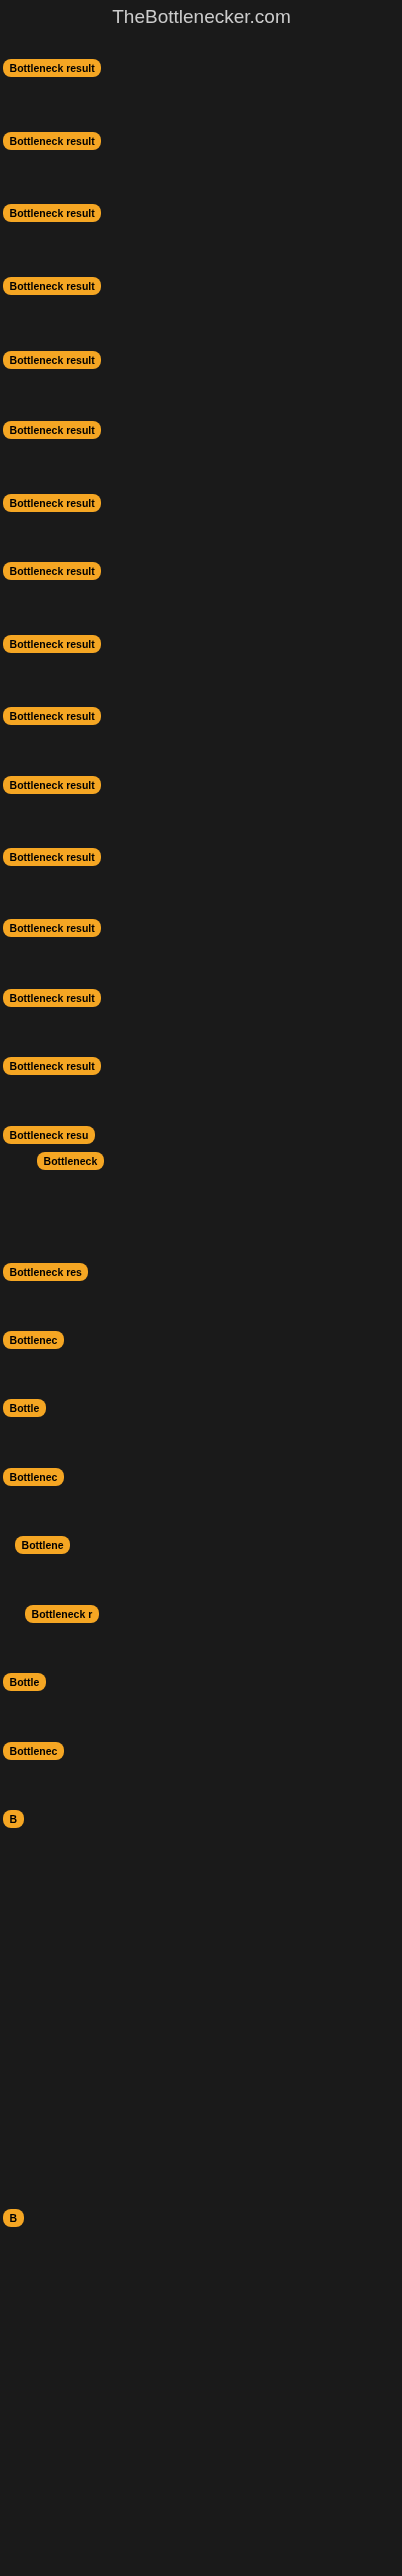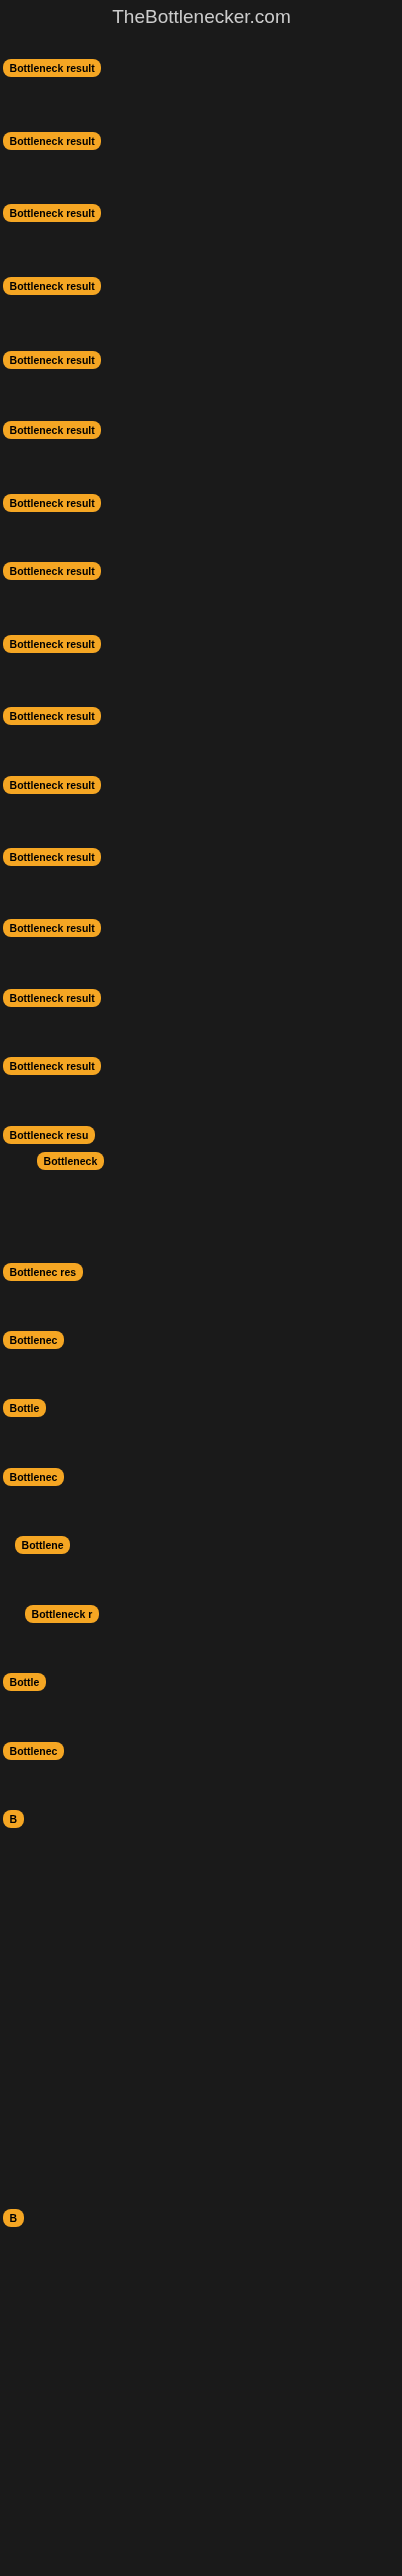--- a/index.html
+++ b/index.html
@@ -51,21 +51,21 @@
     <div style="position: absolute; top: 527px; left: 3.2px;"><span class="bottleneck-badge" style="max-width: 113px;">Bottleneck result</span></div>
     <div style="position: absolute; top: 600px; left: 3.2px;"><span class="bottleneck-badge" style="max-width: 113px;">Bottleneck result</span></div>
     <div style="position: absolute; top: 672px; left: 3.2px;"><span class="bottleneck-badge" style="max-width: 113px;">Bottleneck result</span></div>
     <div style="position: absolute; top: 741px; left: 3.2px;"><span class="bottleneck-badge" style="max-width: 113px;">Bottleneck result</span></div>
     <div style="position: absolute; top: 813px; left: 3.2px;"><span class="bottleneck-badge" style="max-width: 113px;">Bottleneck result</span></div>
     <div style="position: absolute; top: 884px; left: 3.2px;"><span class="bottleneck-badge" style="max-width: 113px;">Bottleneck result</span></div>
     <div style="position: absolute; top: 954px; left: 3.2px;"><span class="bottleneck-badge" style="max-width: 113px;">Bottleneck result</span></div>
     <div style="position: absolute; top: 1022px; left: 3.2px;"><span class="bottleneck-badge" style="max-width: 109px;">Bottleneck result</span></div>
     <div style="position: absolute; top: 1091px; left: 3.2px;"><span class="bottleneck-badge" style="max-width: 101px;">Bottleneck resu</span></div>
     <div style="position: absolute; top: 1117px; left: 3.2px; margin-left: 34px;"><span class="bottleneck-badge" style="max-width: 81px;">Bottleneck</span></div>
-    <div style="position: absolute; top: 1228px; left: 3.2px;"><span class="bottleneck-badge" style="max-width: 93px;">Bottlenec res</span></div>
+    <div style="position: absolute; top: 1228px; left: 3.2px;"><span class="bottleneck-badge" style="max-width: 93px;">Bottleneck res</span></div>
     <div style="position: absolute; top: 1296px; left: 3.2px;"><span class="bottleneck-badge" style="max-width: 72px;">Bottlenec</span></div>
     <div style="position: absolute; top: 1364px; left: 3.2px;"><span class="bottleneck-badge" style="max-width: 56px;">Bottle</span></div>
     <div style="position: absolute; top: 1433px; left: 3.2px;"><span class="bottleneck-badge" style="max-width: 72px;">Bottlenec</span></div>
     <div style="position: absolute; top: 1501px; left: 3.2px; margin-left: 12px;"><span class="bottleneck-badge" style="max-width: 68px;">Bottlene</span></div>
     <div style="position: absolute; top: 1570px; left: 3.2px;"><span class="bottleneck-badge" style="max-width: 85px; margin-left: 22px;">Bottleneck r</span></div>
     <div style="position: absolute; top: 1638px; left: 3.2px;"><span class="bottleneck-badge" style="max-width: 56px;">Bottle</span></div>
     <div style="position: absolute; top: 1707px; left: 3.2px;"><span class="bottleneck-badge" style="max-width: 72px;">Bottlenec</span></div>
     <div style="position: absolute; top: 1775px; left: 3.2px;"><span class="bottleneck-badge" style="max-width: 24px;">B</span></div>
     <div style="position: absolute; top: 2174px; left: 3.2px;"><span class="bottleneck-badge" style="max-width: 24px;">B</span></div>
   </div>

